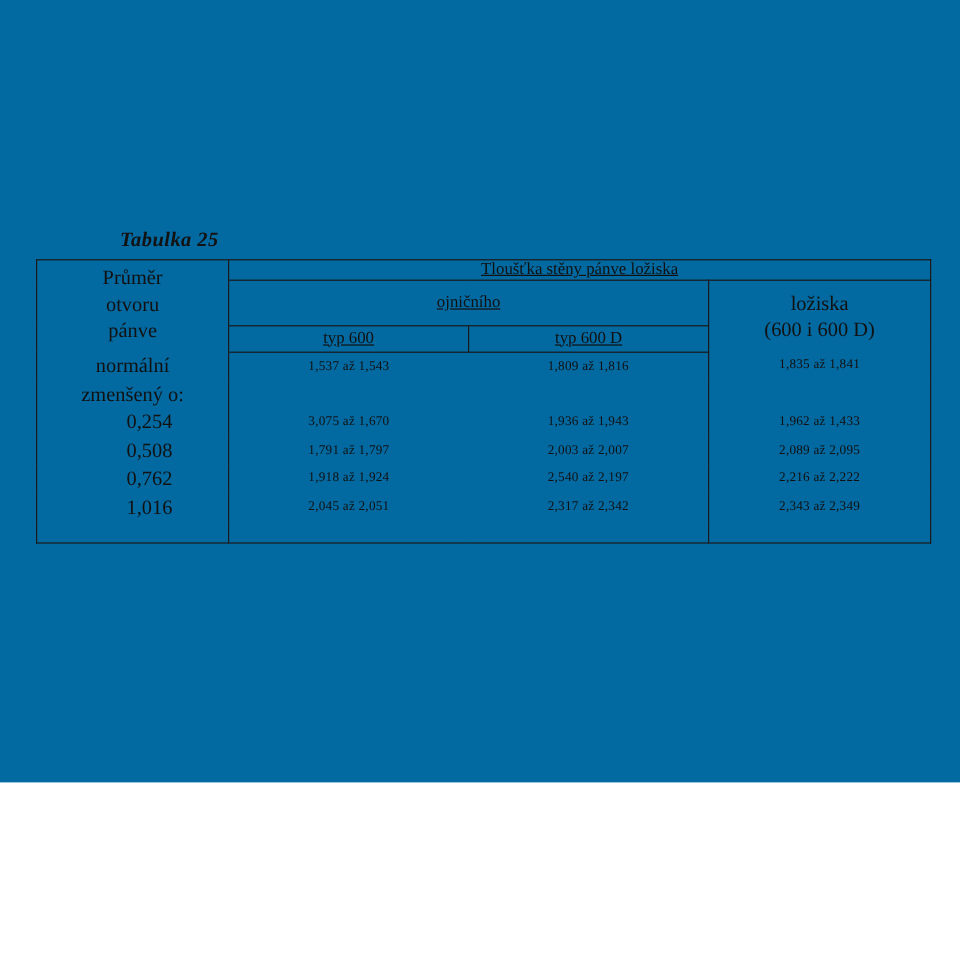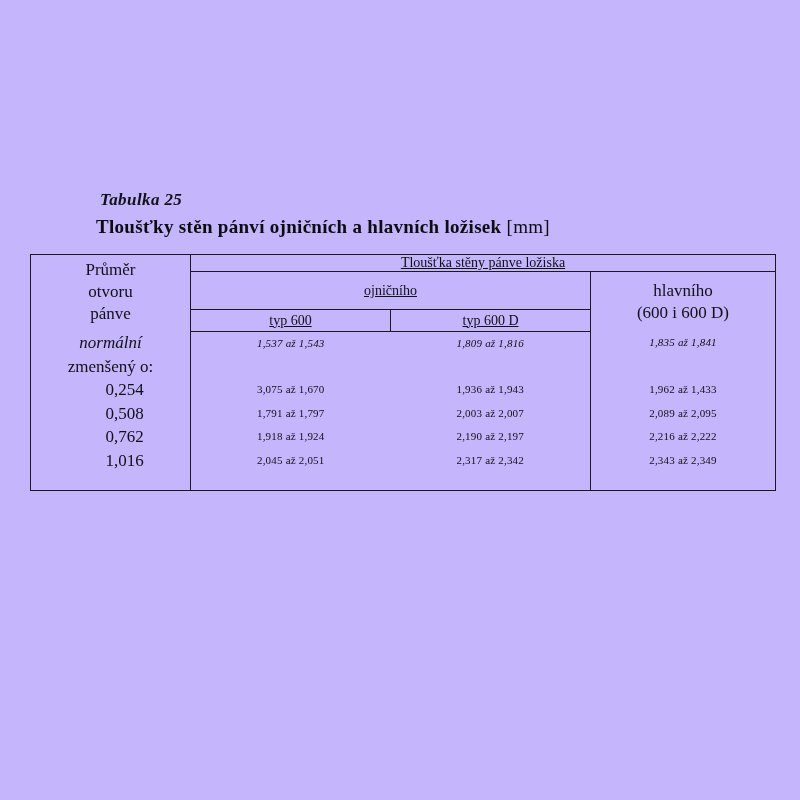--- a/index.html
+++ b/index.html
@@ -10,22 +10,22 @@
     background: #ffffff;
   }
   body {
     font-family: "Liberation Serif", serif;
     color: #111111;
     -webkit-font-smoothing: none;
   }
   .page {
     position: relative;
     width: 800px;
-    height: 800px;
-    background: #c4b5fd;
+    height: 652px;
+    background: #0369a1;
     overflow: hidden;
   }
   .doc {
     position: absolute;
     left: 30px;
     top: 190px;
     width: 750px;
   }
   .tabulka-label {
     font-family: "Liberation Serif", serif;
@@ -107,41 +107,36 @@
     line-height: 1.38;
     letter-spacing: 0.2px;
     white-space: nowrap;
   }
   .body-row td {
     padding-top: 1px;
     padding-bottom: 1px;
   }
   .first-body-row td {
     padding-top: 12px;
-    font-style: italic;
   }
   .last-body-row td {
     padding-bottom: 14px;
   }
   .spacer-row td {
     height: 18px;
   }
 </style>
 </head>
 <body>
 
 <div class="page">
   <div class="doc">
 
     <div class="tabulka-label">Tabulka 25</div>
 
-    <div class="doc-title">
-      <span>Tloušťky stěn pánví ojničních a hlavních ložisek</span>
-      <span class="unit">[mm]</span>
-    </div>
 
     <table class="tbl">
       <colgroup>
         <col class="col-diam">
         <col class="col-t600">
         <col class="col-t600d">
         <col class="col-hlav">
       </colgroup>
 
       <tbody>
@@ -152,21 +147,21 @@
             <div>otvoru</div>
             <div>pánve</div>
           </div>
         </td>
         <td class="frame-top frame-right inner-h hdr-span" colspan="3">Tloušťka stěny pánve ložiska</td>
       </tr>
 
       <tr>
         <td class="inner-h inner-v hdr-span" colspan="2">ojničního</td>
         <td class="frame-right hdr-cell" rowspan="2">
-          <div>hlavního</div>
+          <div>ložiska</div>
           <div>(600 i 600 D)</div>
         </td>
       </tr>
 
       <tr>
         <td class="inner-h inner-v hdr-span">typ 600</td>
         <td class="inner-h inner-v hdr-span">typ 600 D</td>
       </tr>
 
       <tr class="body-row first-body-row">
@@ -193,21 +188,21 @@
       <tr class="body-row">
         <td class="frame-left inner-v row-label num">0,508</td>
         <td class="data-cell">1,791 až 1,797</td>
         <td class="inner-v data-cell">2,003 až 2,007</td>
         <td class="frame-right data-cell">2,089 až 2,095</td>
       </tr>
 
       <tr class="body-row">
         <td class="frame-left inner-v row-label num">0,762</td>
         <td class="data-cell">1,918 až 1,924</td>
-        <td class="inner-v data-cell">2,190 až 2,197</td>
+        <td class="inner-v data-cell">2,540 až 2,197</td>
         <td class="frame-right data-cell">2,216 až 2,222</td>
       </tr>
 
       <tr class="body-row last-body-row">
         <td class="frame-left inner-v row-label num">1,016</td>
         <td class="data-cell">2,045 až 2,051</td>
         <td class="inner-v data-cell">2,317 až 2,342</td>
         <td class="frame-right data-cell">2,343 až 2,349</td>
       </tr>
 

